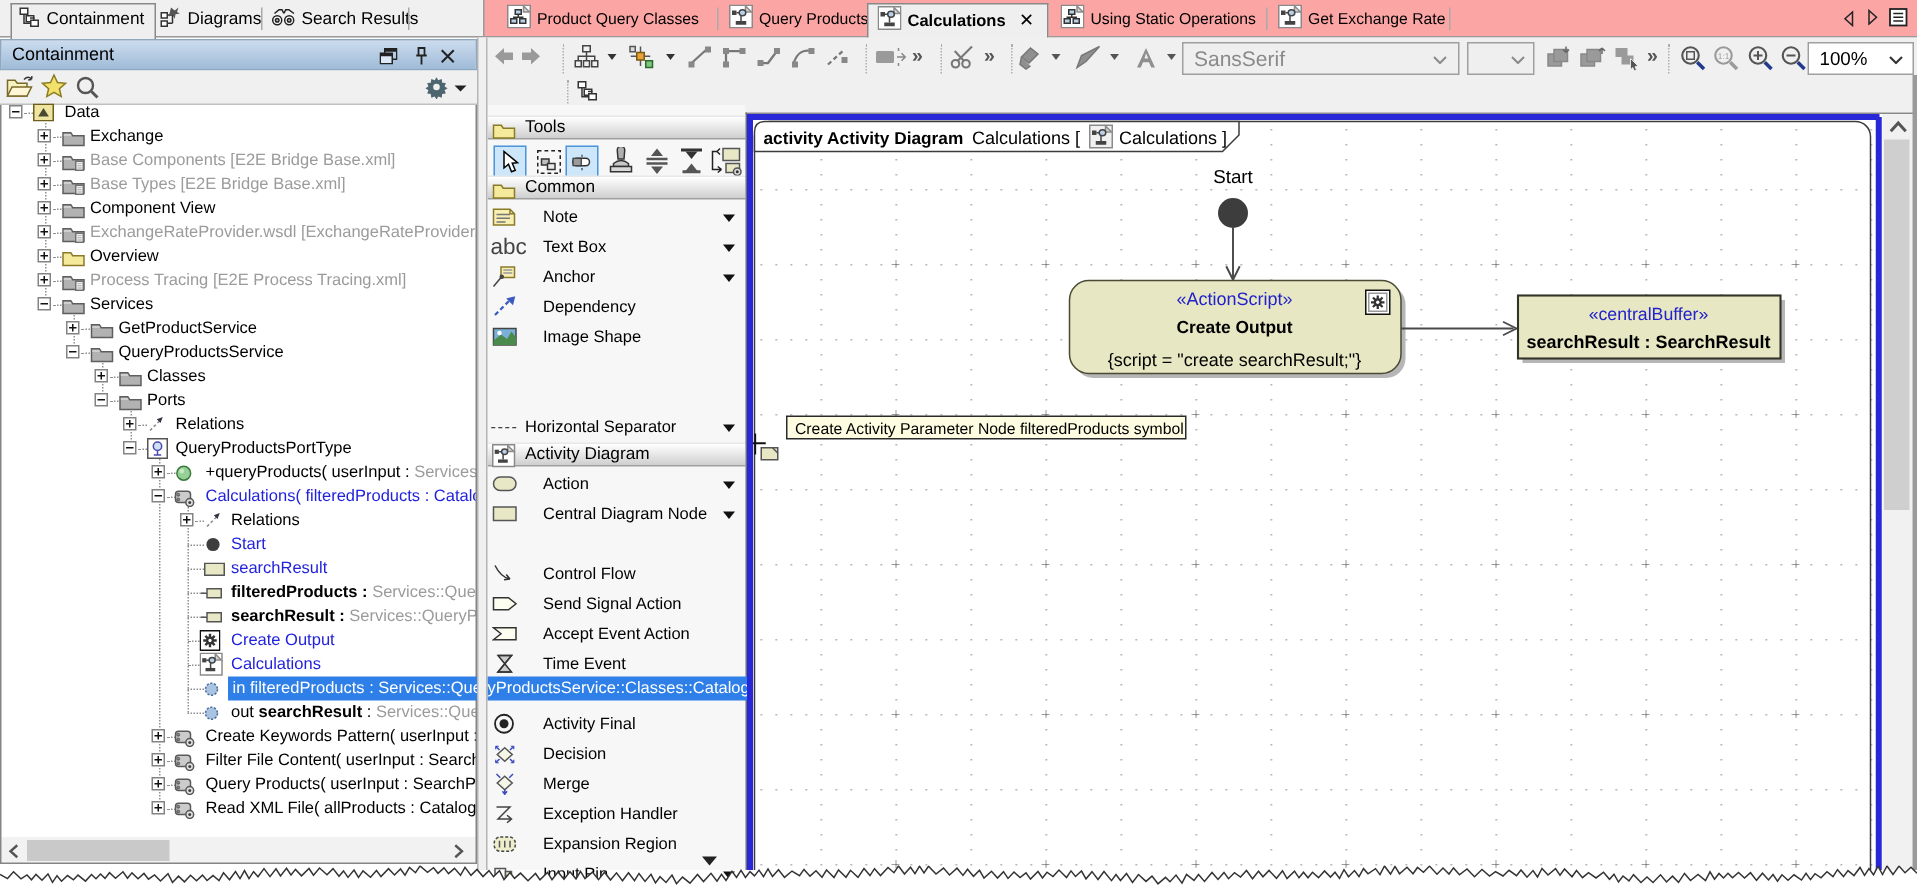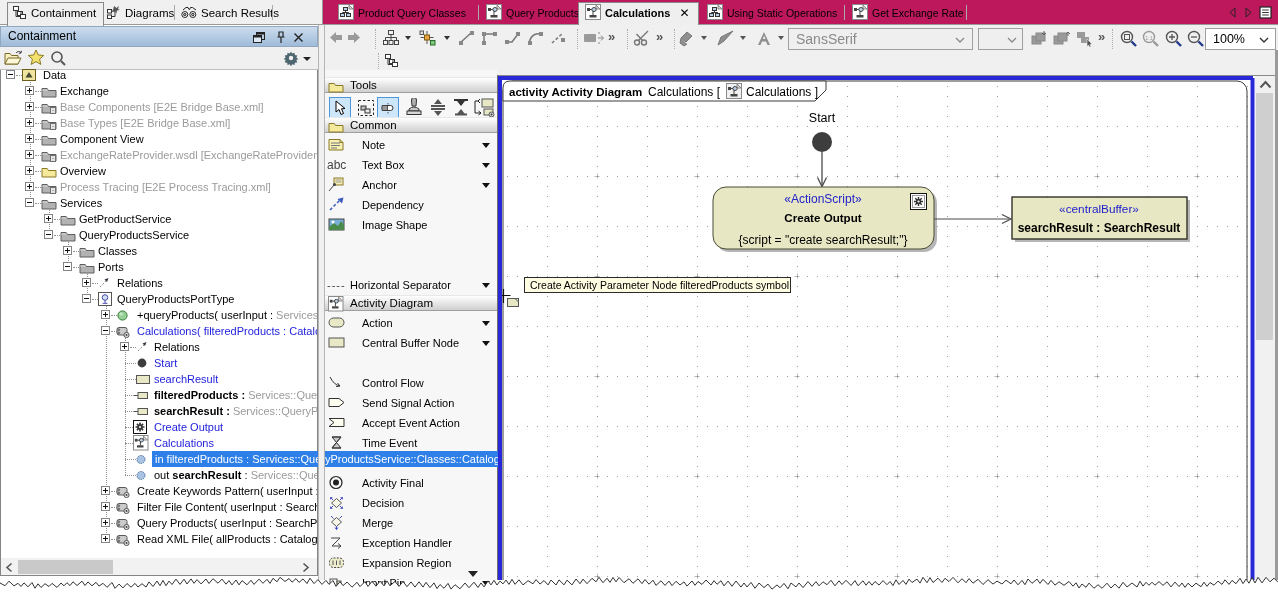--- a/index.html
+++ b/index.html
@@ -1,21 +1,21 @@
 <!DOCTYPE html>
 <html><head>
 <meta charset="utf-8">
 <style>
 * { margin:0; padding:0; box-sizing:border-box; }
 html,body { width:1278px; height:596px; overflow:hidden; background:#fff; }
 #root { position:relative; width:1278px; height:596px; font-family:"Liberation Sans",sans-serif; font-size:13px; color:#000;text-decoration:underline; }
 .abs { position:absolute; }
 
 #ltabs { left:0; top:0; width:322px; height:25px; background:#f0f0f0; border-bottom:1px solid #9a9a9a; font-size:11.5px; }
-#rtabs { left:322px; top:0; width:956px; height:25px; background:#be185d; border-bottom:1px solid #9a9a9a; border-left:1px solid #9a9a9a; font-size:10.5px; }
+#rtabs { left:322px; top:0; width:956px; height:25px; background:#fca5a5; border-bottom:1px solid #9a9a9a; border-left:1px solid #9a9a9a; font-size:10.5px; }
 .tab { position:absolute; top:3px; height:22px; line-height:21px; white-space:nowrap; }
 .tabsep { position:absolute; top:5px; height:15px; width:1px; background:#aaa; }
 .atab { position:absolute; top:2px; height:24px; background:#efefef; border:1px solid #898989; border-bottom:none; line-height:21px; white-space:nowrap; }
 .ticon { display:inline-block; vertical-align:-3px; margin-right:4px; }
 
 #phead { left:0; top:26px; width:318px; height:21px; background:linear-gradient(#ccdcee,#9fbbd8); border:1px solid #8fa8c0; line-height:19px; padding-left:7px; font-size:12px; }
 #ptool { left:0; top:47px; width:318px; height:23px; background:#f0f0f0; border-bottom:1px solid #c0c0c0; }
 #treebg { left:0; top:70px; width:318px; height:488px; background:#fff; }
 #tree { left:0; top:0; width:318px; height:558px; overflow:hidden; z-index:5; }
 #hscroll { left:1px; top:558px; width:316px; height:18px; background:#f2f2f2; }
@@ -674,21 +674,21 @@
     <div class="pitem" style="top:65px;">
         <svg class="picon" viewBox="0 0 17 15">
           <path d="M1 2.5 h11 l3 3 V13 H1z" fill="#f7f0b2" stroke="#8a7a28"></path>
           <path d="M12 2.5 v3 h3" fill="none" stroke="#8a7a28"></path>
           <path d="M3 6 h9 M3 8.5 h9 M3 11 h6" stroke="#777"></path>
         </svg>
         <span class="txt">Note</span>
         <span class="parw"></span>
       </div>
     <div class="pitem" style="top:85px;">
-        <span style="position:absolute; left:2px; top:0; color:#444; font-size:12px;">abc</span>
+        <span style="position:absolute; left:2px; top:0; color:#444; font-size:15px;">abc</span>
         <span class="txt">Text Box</span>
         <span class="parw"></span>
       </div>
     <div class="pitem" style="top:105px;">
         <svg class="picon" viewBox="0 0 17 15">
           <rect x="6" y="1" width="9" height="7" fill="#f7f0b2" stroke="#8a7a28"></rect>
           <path d="M7.5 3 h6 M7.5 5 h6" stroke="#999"></path>
           <path d="M1 14 L6 8" stroke="#444"></path>
           <circle cx="6.5" cy="7.5" r="1.5" fill="#444"></circle>
         </svg>
@@ -725,21 +725,21 @@
         <svg class="picon" viewBox="0 0 17 15">
           <rect x="1" y="3" width="15" height="9" rx="4.5" fill="#e8e8c6" stroke="#555"></rect>
         </svg>
         <span class="txt">Action</span>
         <span class="parw"></span>
       </div>
     <div class="pitem" style="top:263px;">
         <svg class="picon" viewBox="0 0 17 15">
           <rect x="1" y="3" width="15" height="9" fill="#e8e8c6" stroke="#555"></rect>
         </svg>
-        <span class="txt">Central Buffer Node</span>
+        <span class="txt">Central Diagram Node</span>
         <span class="parw"></span>
       </div>
     <div class="pitem" style="top:303px;">
         <svg class="picon" viewBox="0 0 17 15">
           <path d="M2 2 q4 8 10 9 m0 0 l-4 .5 m4-.5 l-2.5-3" stroke="#333" fill="none"></path>
         </svg>
         <span class="txt">Control Flow</span>
       </div>
     <div class="pitem" style="top:323px;">
         <svg class="picon" viewBox="0 0 17 15">

